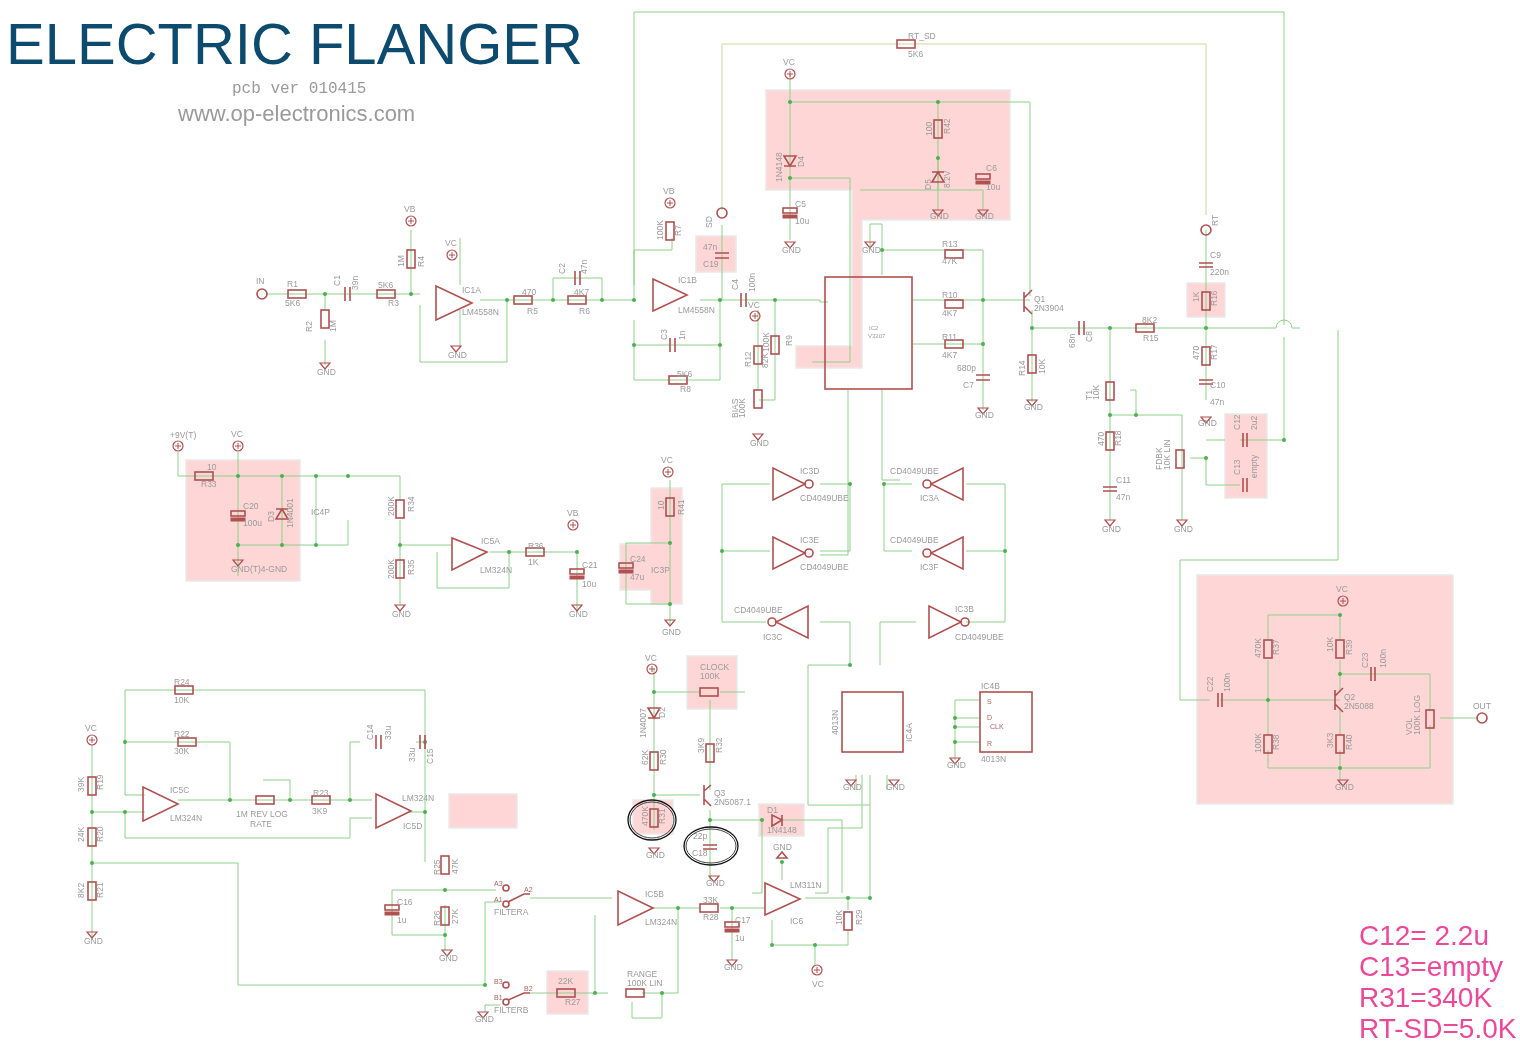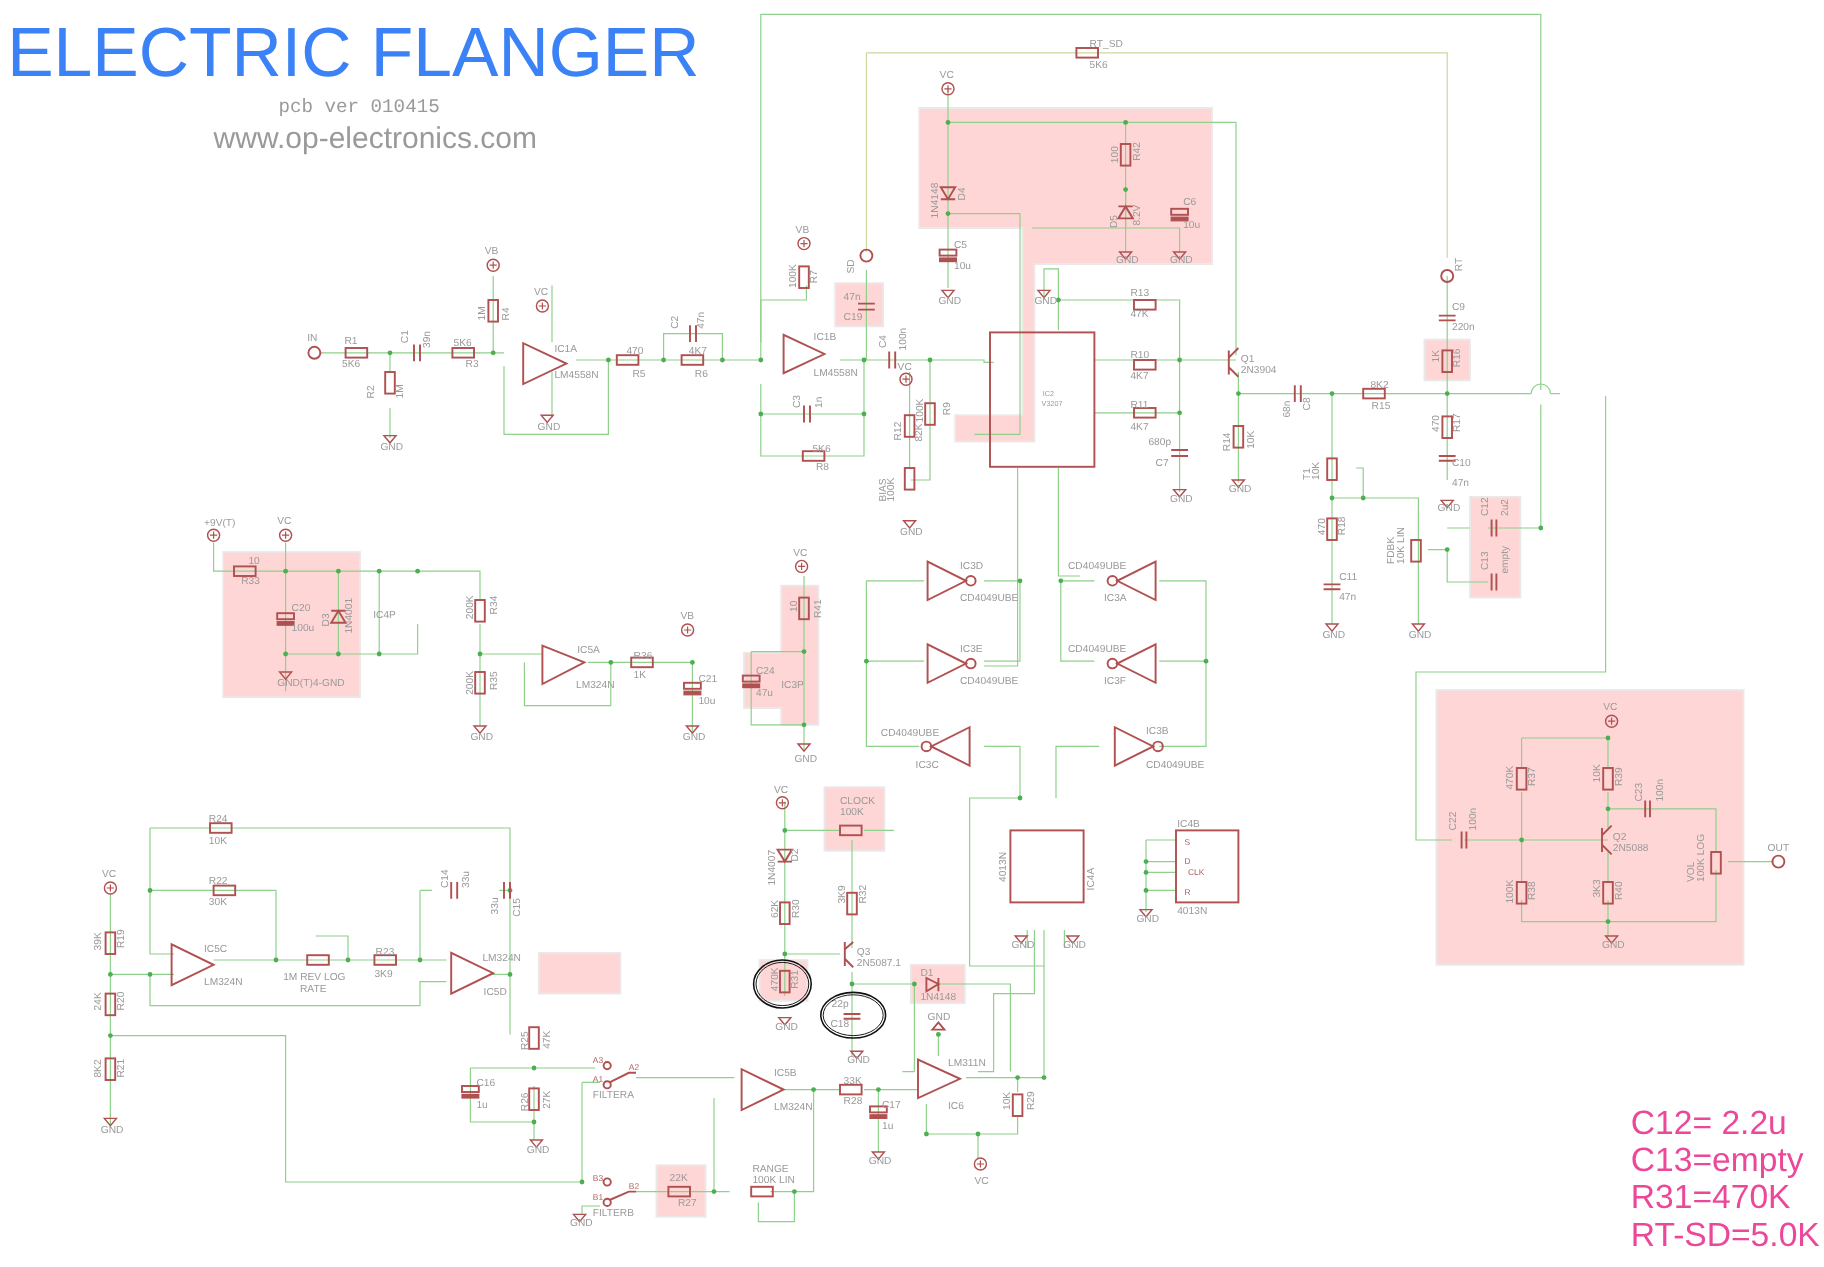--- a/index.html
+++ b/index.html
@@ -1,20 +1,20 @@
 <!DOCTYPE html>
 <html><head>
 <meta charset="utf-8">
 <style>
   html, body { margin:0; padding:0; background:#ffffff; }
   body { width:1520px; height:1056px; position:relative; overflow:hidden; font-family:"Liberation Sans", sans-serif; }
   #sch { position:absolute; left:0; top:0; width:1520px; height:1056px; }
-  .title { position:absolute; left:6px; top:10px; font-size:58px; color:#3b82f6; letter-spacing:0px; font-family:"Liberation Sans", sans-serif; }
+  .title { position:absolute; left:6px; top:10px; font-size:58px; color:#0c4a6e; letter-spacing:0px; font-family:"Liberation Sans", sans-serif; }
   .sub1 { position:absolute; left:232px; top:80px; font-size:16px; color:#9a9a9a; font-family:Liberation Mono, monospace; }
-  .sub2 { position:absolute; left:178px; top:101px; font-size:25px; color:#9a9a9a; font-family:"Liberation Sans", sans-serif; }
+  .sub2 { position:absolute; left:178px; top:101px; font-size:22px; color:#9a9a9a; font-family:"Liberation Sans", sans-serif; }
   .notes { position:absolute; left:1344px; top:920px; font-size:28px; line-height:31px; color:#ec4899; font-family:"Liberation Sans", sans-serif;margin-left:15px; }
   .notes div { white-space:nowrap; }
   svg text { font-family:"Liberation Sans", sans-serif; font-size:8.5px; fill:#9a9a9a; }
   svg text.pin { font-size:7px; fill:#b06060; }
   .w { stroke:#8fd08a; stroke-width:1; fill:none; }
   .wy { stroke:#cfd6a0; stroke-width:1; fill:none; }
   .c { stroke:#b05050; stroke-width:1.6; fill:none; }
   .cf { fill:#b05050; stroke:#b05050; }
   .j { fill:#4caf50; }
   .hl { fill:#ffd6d6; stroke:#e9e9e9; stroke-width:1.5; }
@@ -695,15 +695,15 @@
     <text x="812" y="987">VC</text>
     <rect x="844" y="912" width="8" height="18" class="c"></rect>
     <text x="842" y="925" transform="rotate(-90 842 925)">10K</text>
     <text x="862" y="925" transform="rotate(-90 862 925)">R29</text>
   </g>
 </svg>
 
 <div class="notes">
   <div>C12= 2.2u</div>
   <div>C13=empty</div>
-  <div>R31=470K</div>
+  <div>R31=340K</div>
   <div>RT-SD=5.0K</div>
 </div>
 
 </body></html>

